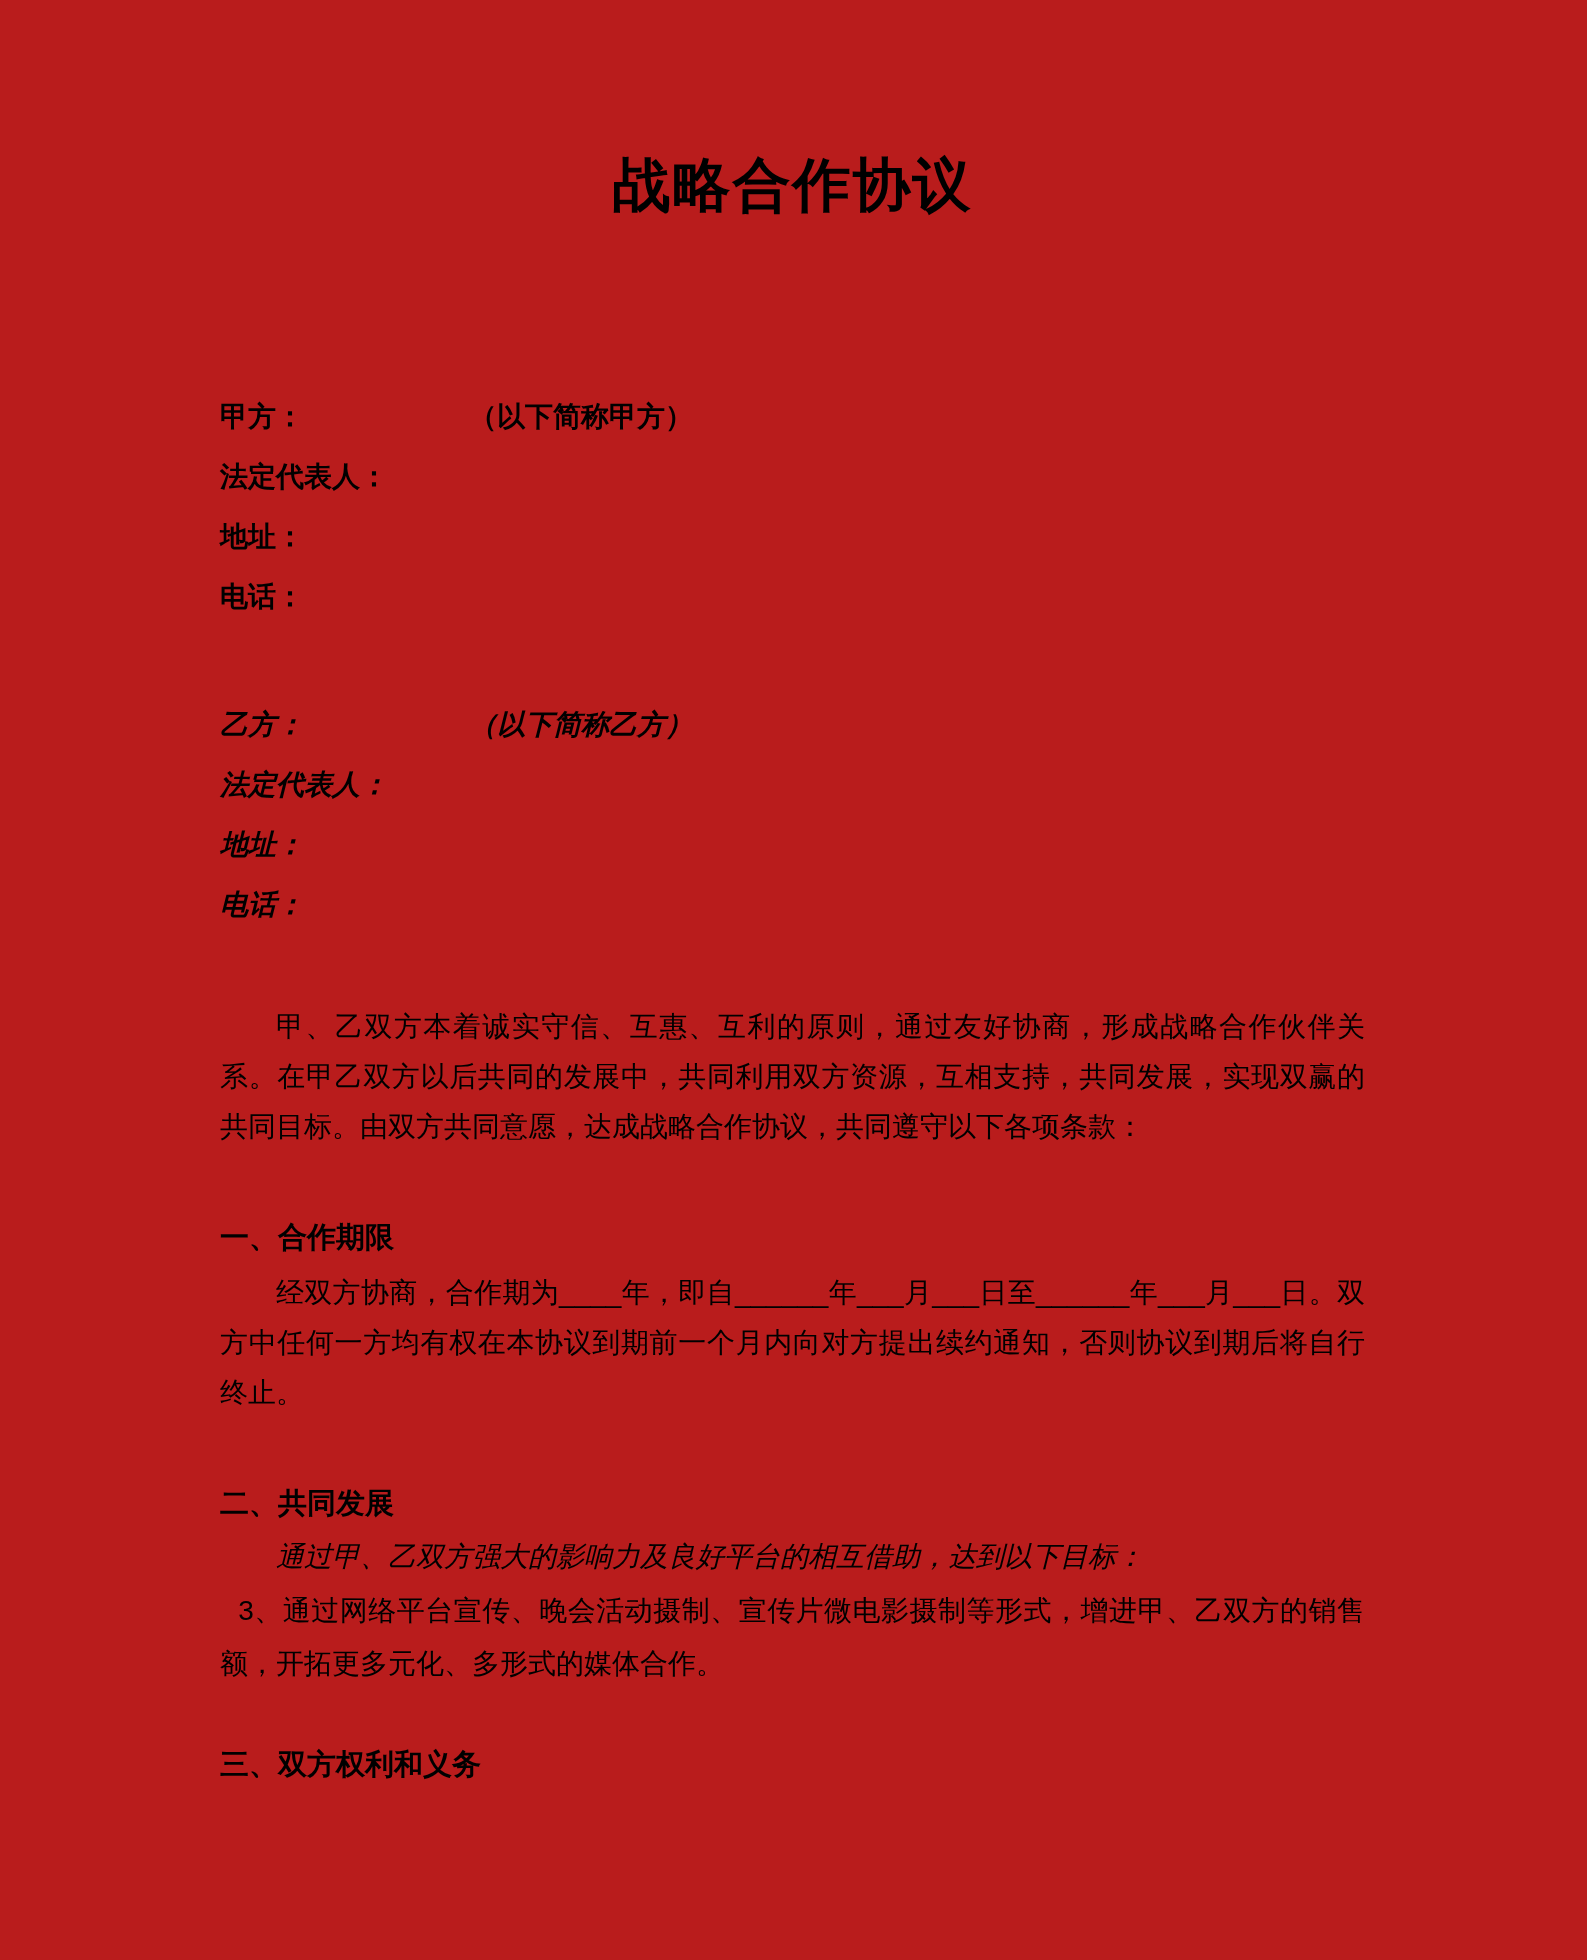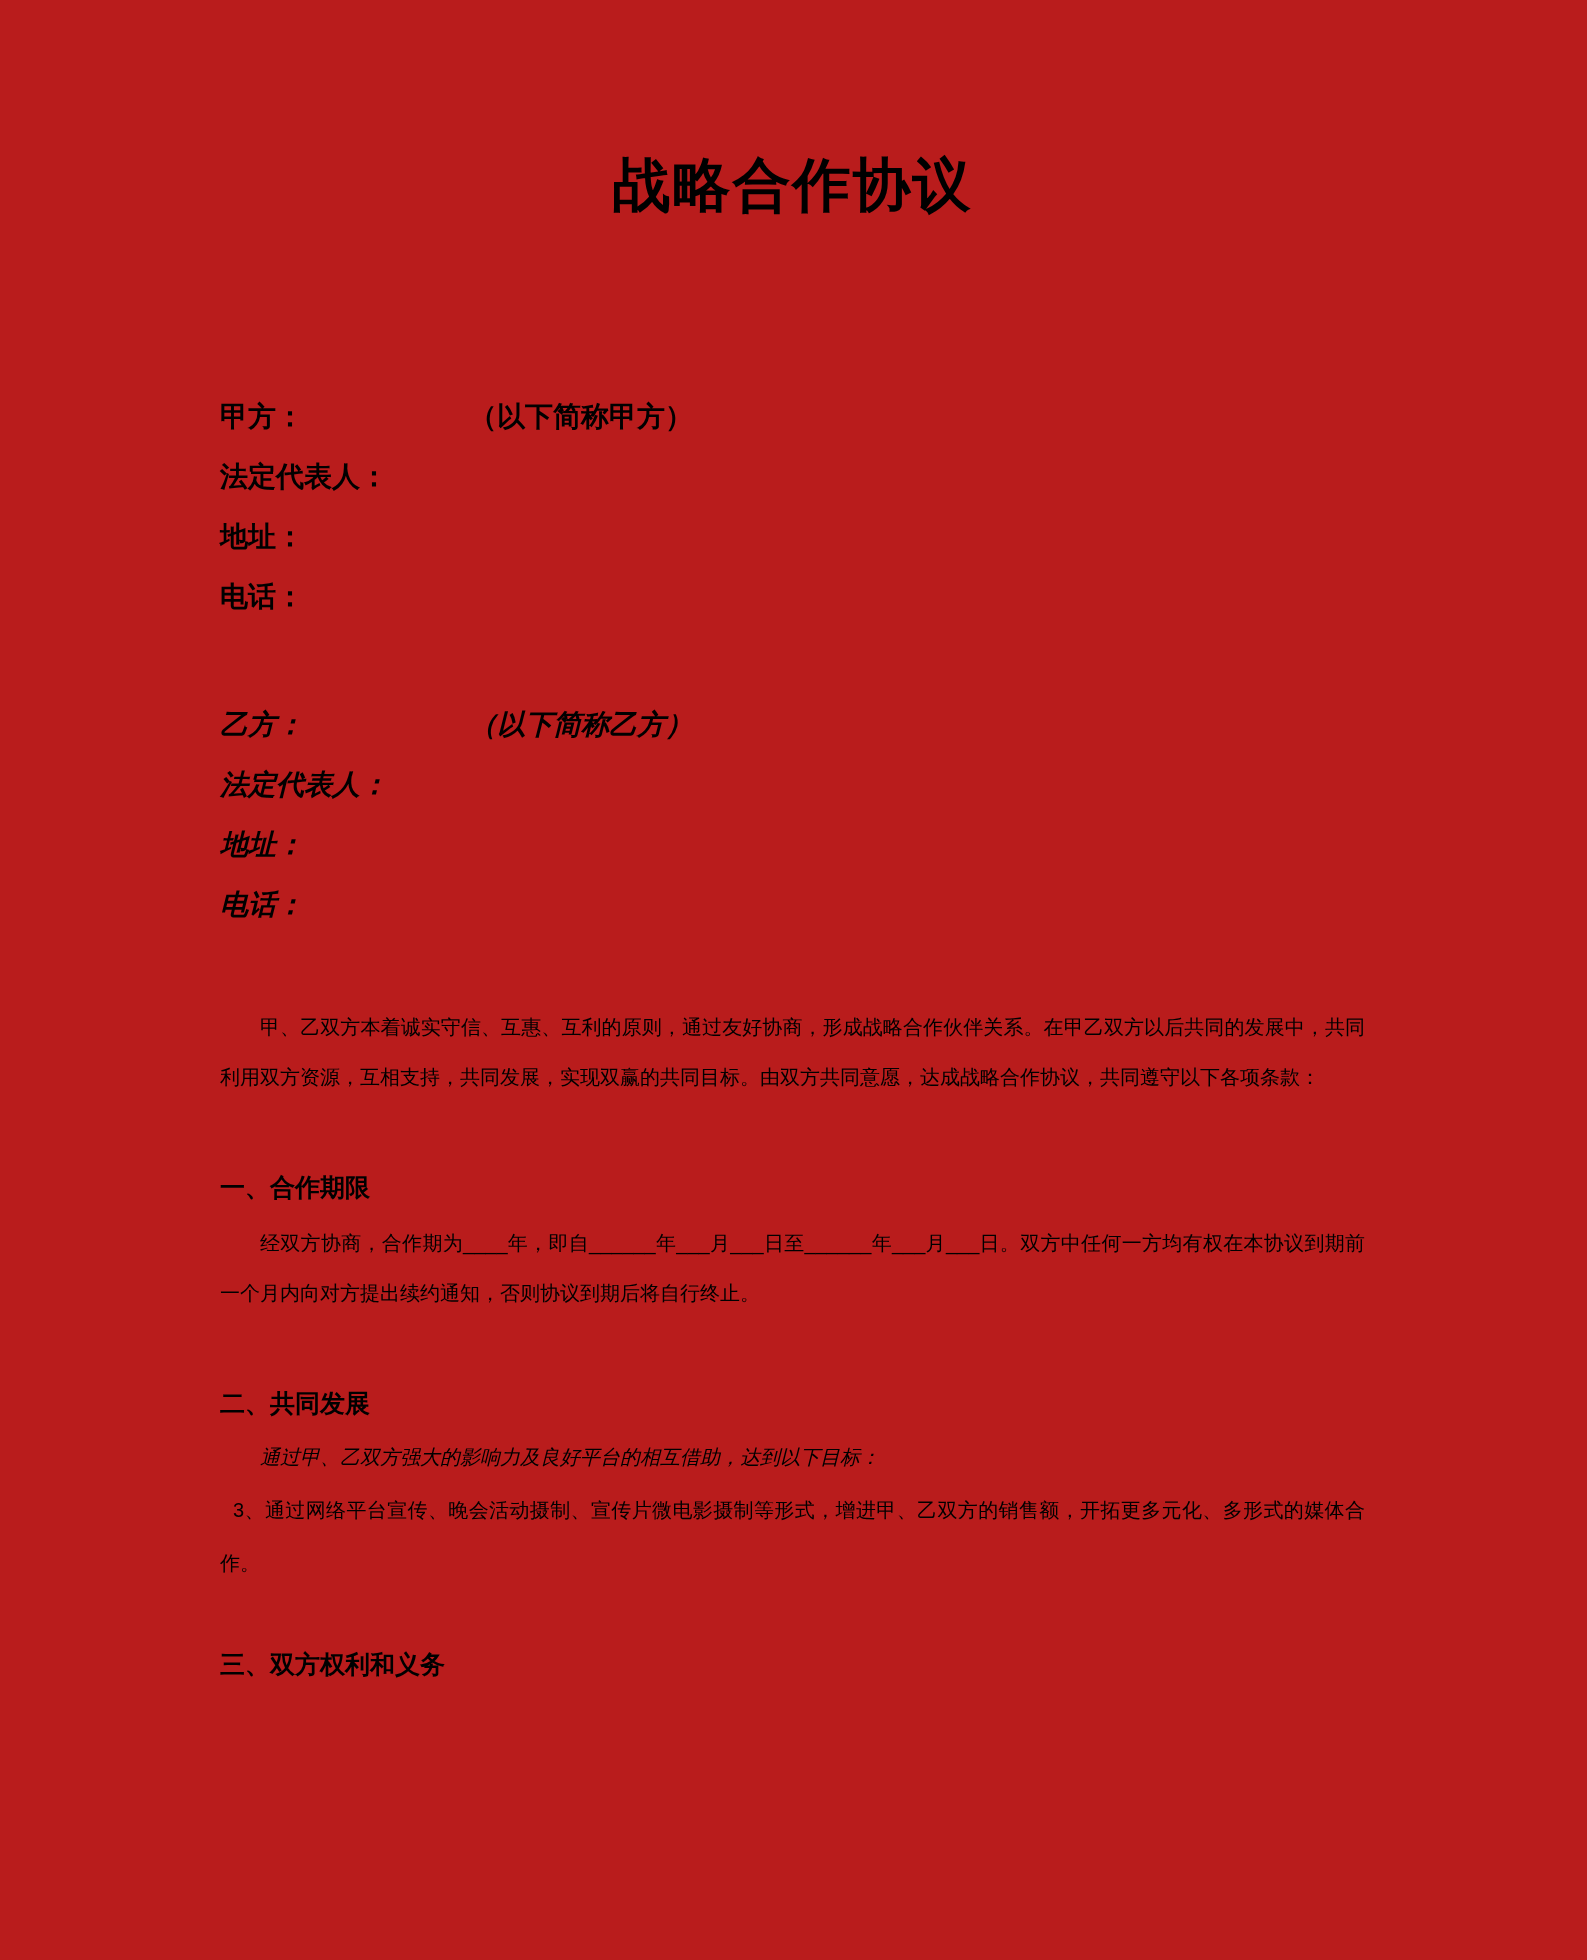--- a/index.html
+++ b/index.html
@@ -29,29 +29,29 @@
   .row {
     font-size: 28px;
     font-weight: bold;
     line-height: 60px;
     height: 60px;
     white-space: nowrap;
   }
   .row .note { margin-left: 165px; }
   .body {
     margin: 0;
-    font-size: 20px;
+    font-size: 28px;
     line-height: 50px;
     text-align: justify;
   }
   .indent2 { text-indent: 2em; }
   .preamble { margin-top: 67px; }
   .sec {
     margin: 0;
-    font-size: 25px;
+    font-size: 29px;
     font-weight: bold;
     line-height: 50px;
   }
   .sec-1 { margin-top: 60px; }
   .sec1-para { margin-top: 6px; }
   .sec-2 { margin-top: 60px; }
   .sec2-intro { margin-top: 4px; font-style: italic; }
   .item {
     line-height: 53px;
     text-indent: 0.65em;

